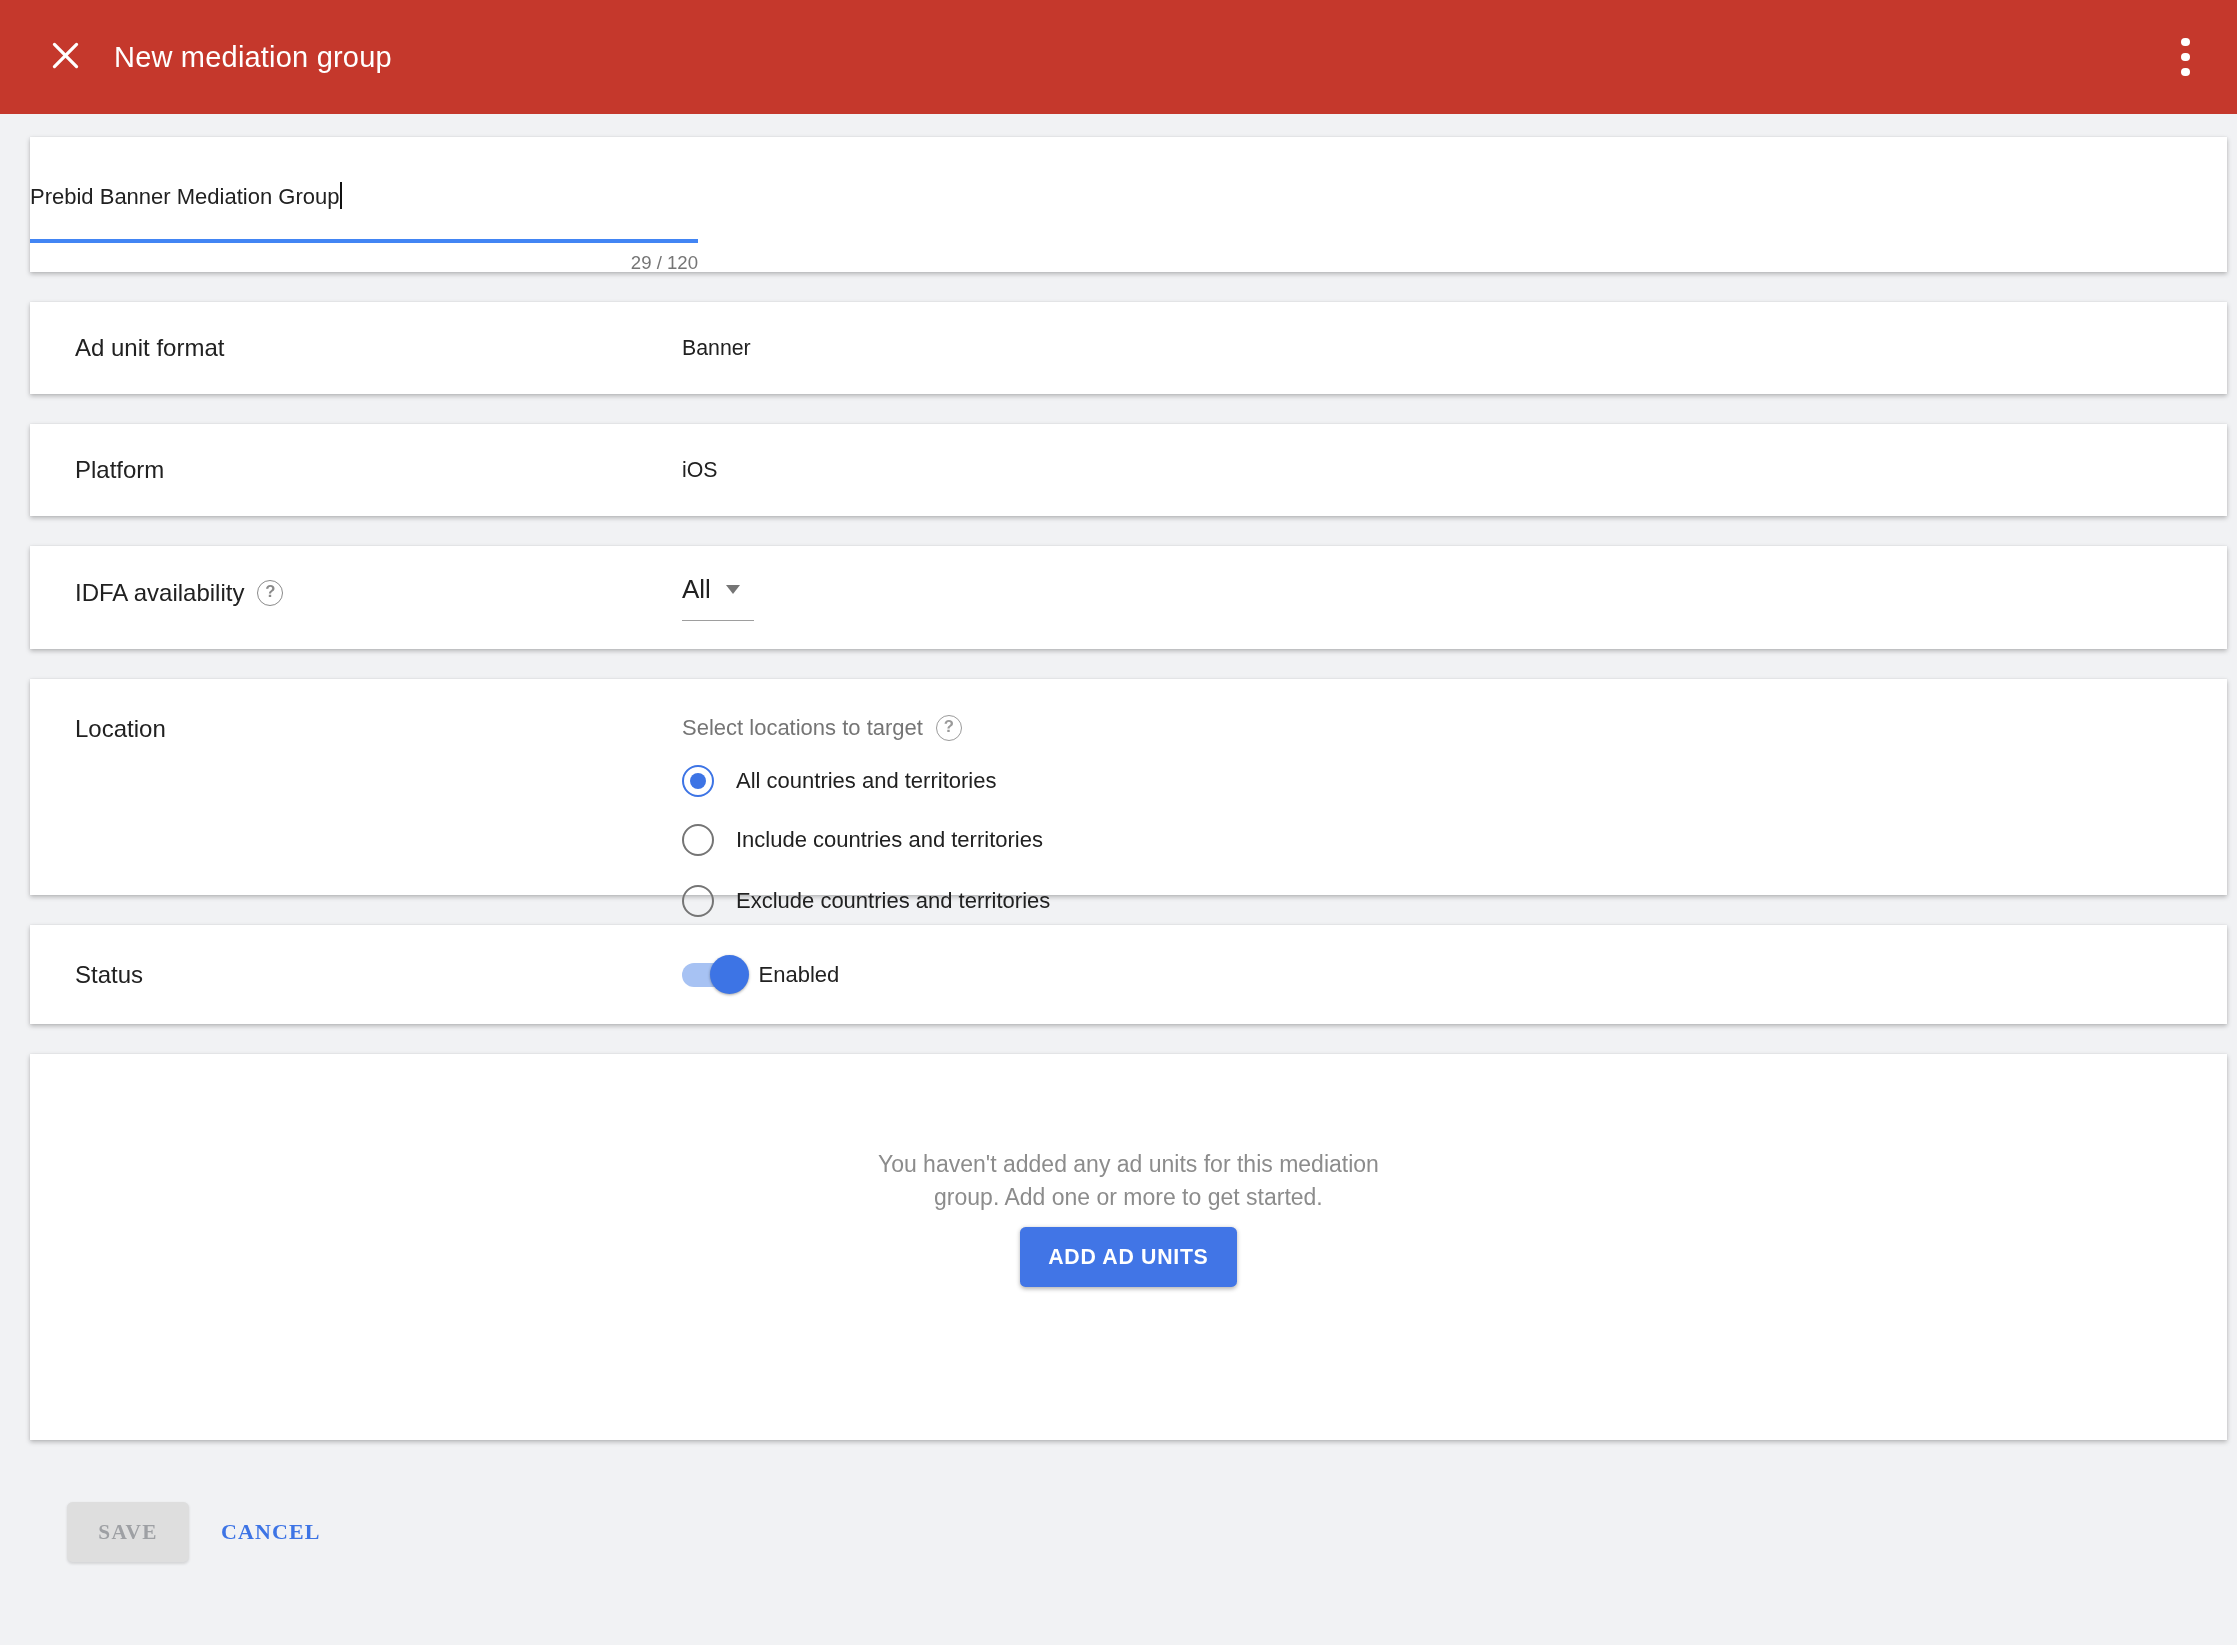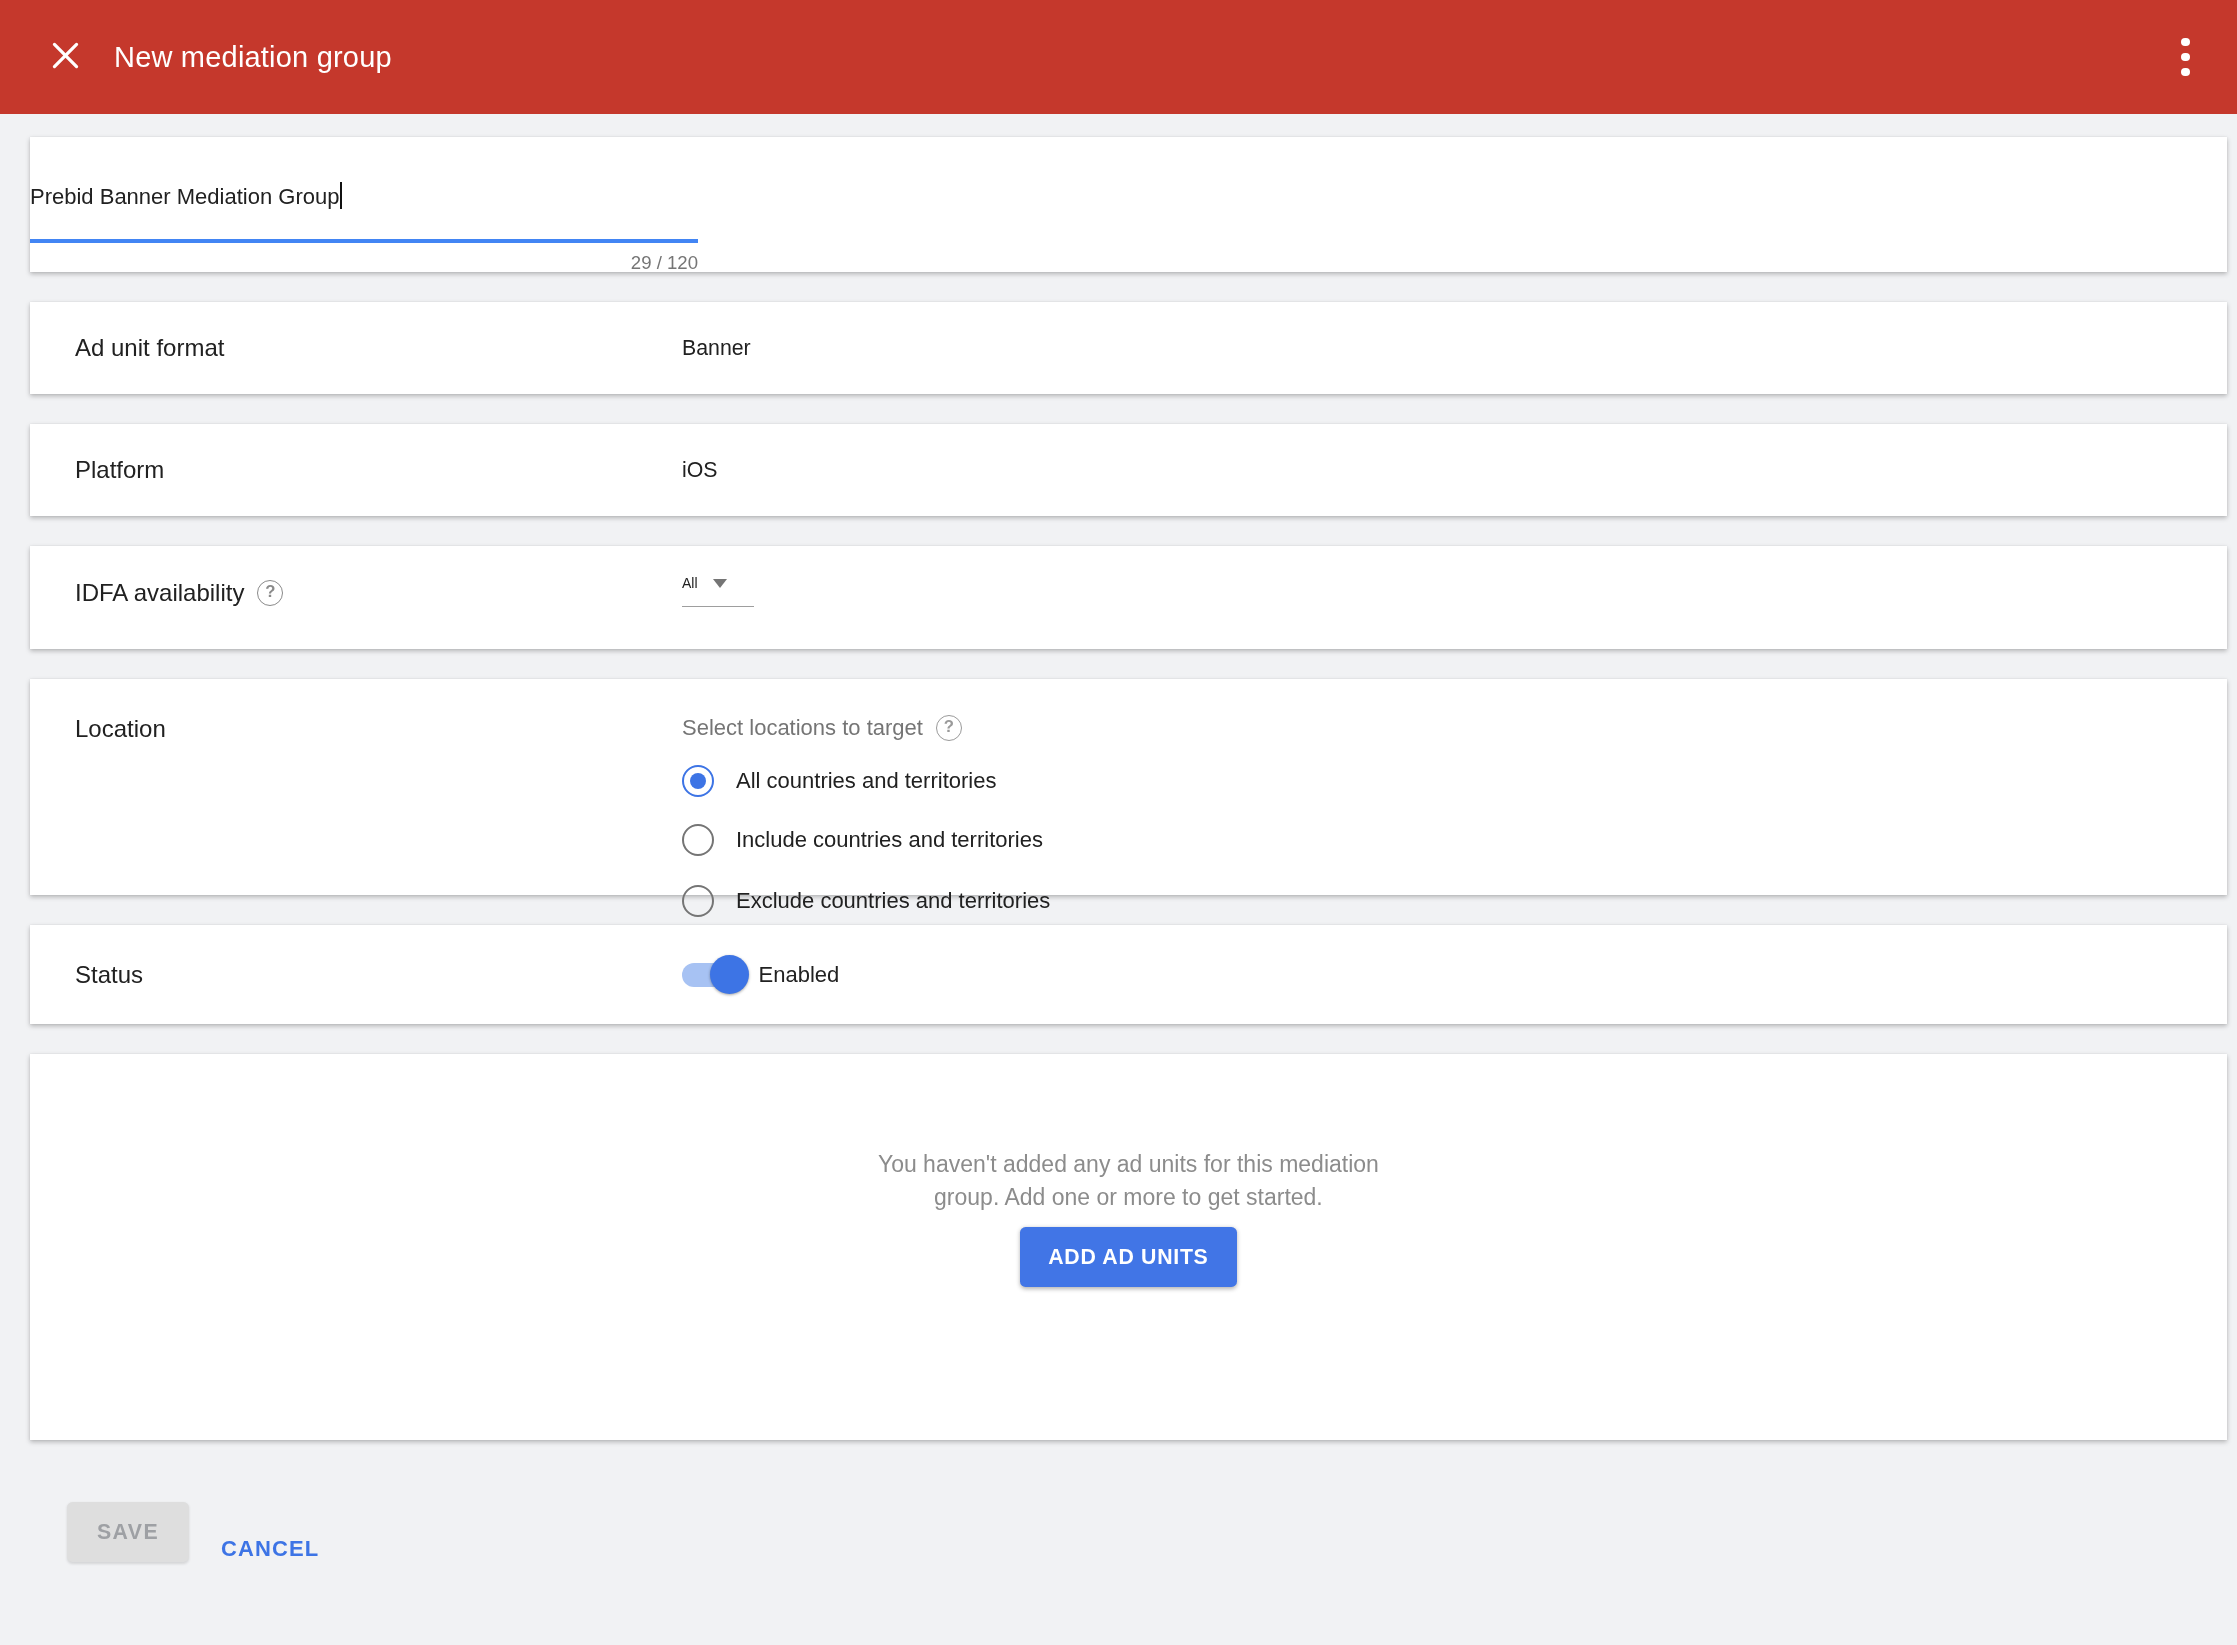--- a/index.html
+++ b/index.html
@@ -68,21 +68,21 @@
   .card-idfa{height:103px;}
   .card-idfa .card-label{padding-top:33px;}
   .card-idfa .card-content{padding-top:28px;}
   .label-with-help{display:flex;align-items:center;}
   .help-icon{
     width:26px;height:26px;border:1.9px solid #8a8a8a;border-radius:50%;
     color:#8a8a8a;font-size:16.7px;font-weight:bold;line-height:22px;text-align:center;
     margin-left:13px;flex:0 0 auto;cursor:pointer;
   }
   .dropdown{display:inline-block;cursor:pointer;}
-  .dropdown-row{display:flex;align-items:center;font-size:14px;}
+  .dropdown-row{display:flex;align-items:center;font-size:26px;}
   .arrow-down{
     width:0;height:0;margin-left:15px;
     border-left:7.4px solid transparent;border-right:7.4px solid transparent;
     border-top:9.3px solid #757575;
   }
   .dropdown-underline{width:72px;border-bottom:1.9px solid #9e9e9e;margin-top:15px;}
   
   .card-location{height:216px;}
   .card-location .card-label{padding-top:36px;}
   .card-location .card-content{padding-top:36px;}
@@ -120,21 +120,21 @@
   .empty-line{font-size:23px;line-height:33px;color:#8c8c8c;}
   .add-btn{
     display:inline-block;margin-top:13px;
     min-width:195px;height:60px;line-height:60px;padding:0 28px;
     background:var(--button-blue);color:#fff;border:none;border-radius:5.6px;
     font-size:21.3px;font-weight:bold;letter-spacing:0.7px;
     box-shadow:0 1.9px 4.6px rgba(0,0,0,.3);cursor:pointer;
     font-family:inherit;
   }
   
-  .footer{display:flex;align-items:flex-end;margin-top:62px;padding-left:37px;}
+  .footer{display:flex;align-items:center;margin-top:62px;padding-left:37px;font-family:Liberation Serif, serif;}
   .save-btn{
     width:122px;height:60px;background:var(--save-bg);color:var(--save-text);
     border:none;border-radius:5.6px;font-size:21.3px;font-weight:bold;letter-spacing:1.4px;
     box-shadow:0 1.9px 2.8px rgba(0,0,0,.12);font-family:inherit;
   }
   .cancel-btn{
     margin-left:32px;background:none;border:none;cursor:pointer;
     color:var(--accent-blue);font-size:22px;font-weight:bold;letter-spacing:1.1px;
     font-family:inherit;
   }

